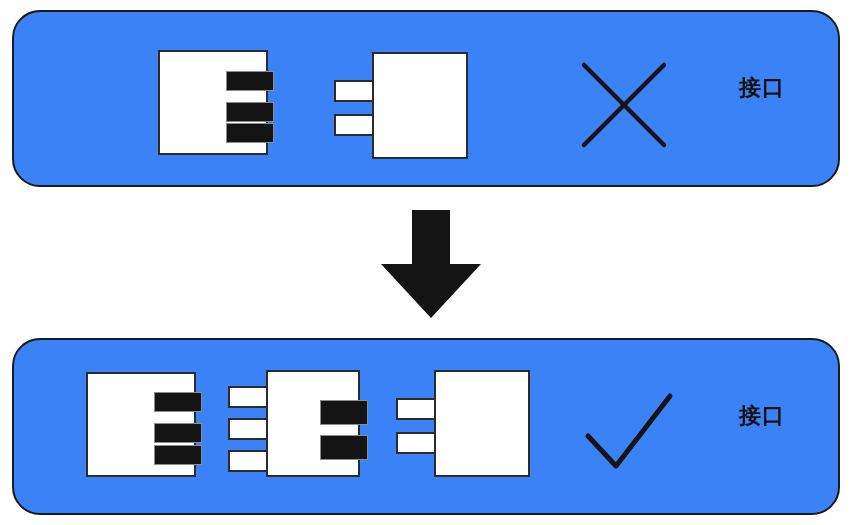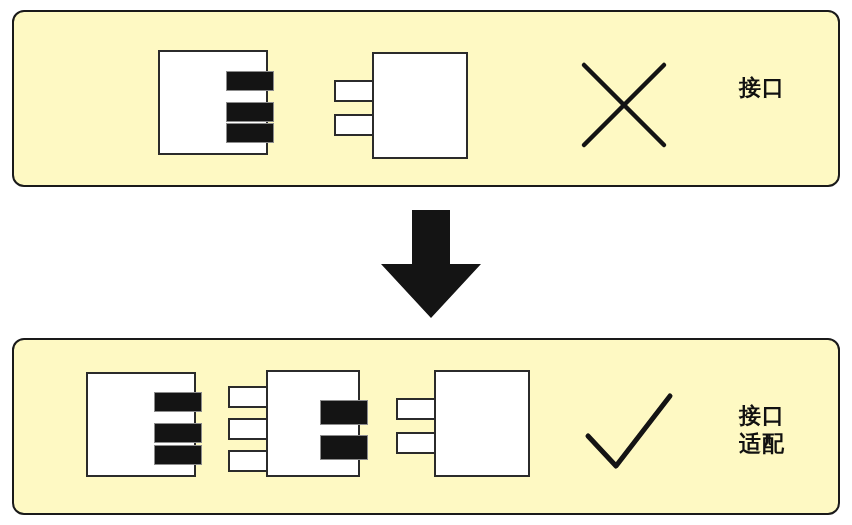--- a/index.html
+++ b/index.html
@@ -13,22 +13,22 @@
     position: relative;
     overflow: hidden;
     font-family: "Liberation Sans", "DejaVu Sans", sans-serif;
     color: #111111;
   }
 
   .panel {
     position: absolute;
     box-sizing: border-box;
     border: 2px solid #1a1a1a;
-    border-radius: 12px;
-    background: #fef9c3;
+    border-radius: 28px;
+    background: #3b82f6;
   }
   #panel-top    { left: 12px; top: 10px;  width: 828px; height: 177px; }
   #panel-bottom { left: 12px; top: 338px; width: 828px; height: 177px; }
 
   
   .device {
     position: absolute;
   }
   .device-body {
     position: absolute;
@@ -140,16 +140,15 @@
   </div>
 
   <div class="mark" style="left:566px; top:48px;">
     <svg width="98" height="92" viewBox="0 0 98 92" aria-hidden="true">
       <polyline points="8,48 36,78 90,8" fill="none" stroke="#141414" stroke-width="5" stroke-linecap="round" stroke-linejoin="round"></polyline>
     </svg>
   </div>
 
   <div class="label-block" style="left:678px; top:62px; width:140px;">
     <span class="line">接口</span>
-    <span class="line">适配</span>
   </div>
 
 </div>
 
 </body></html>

